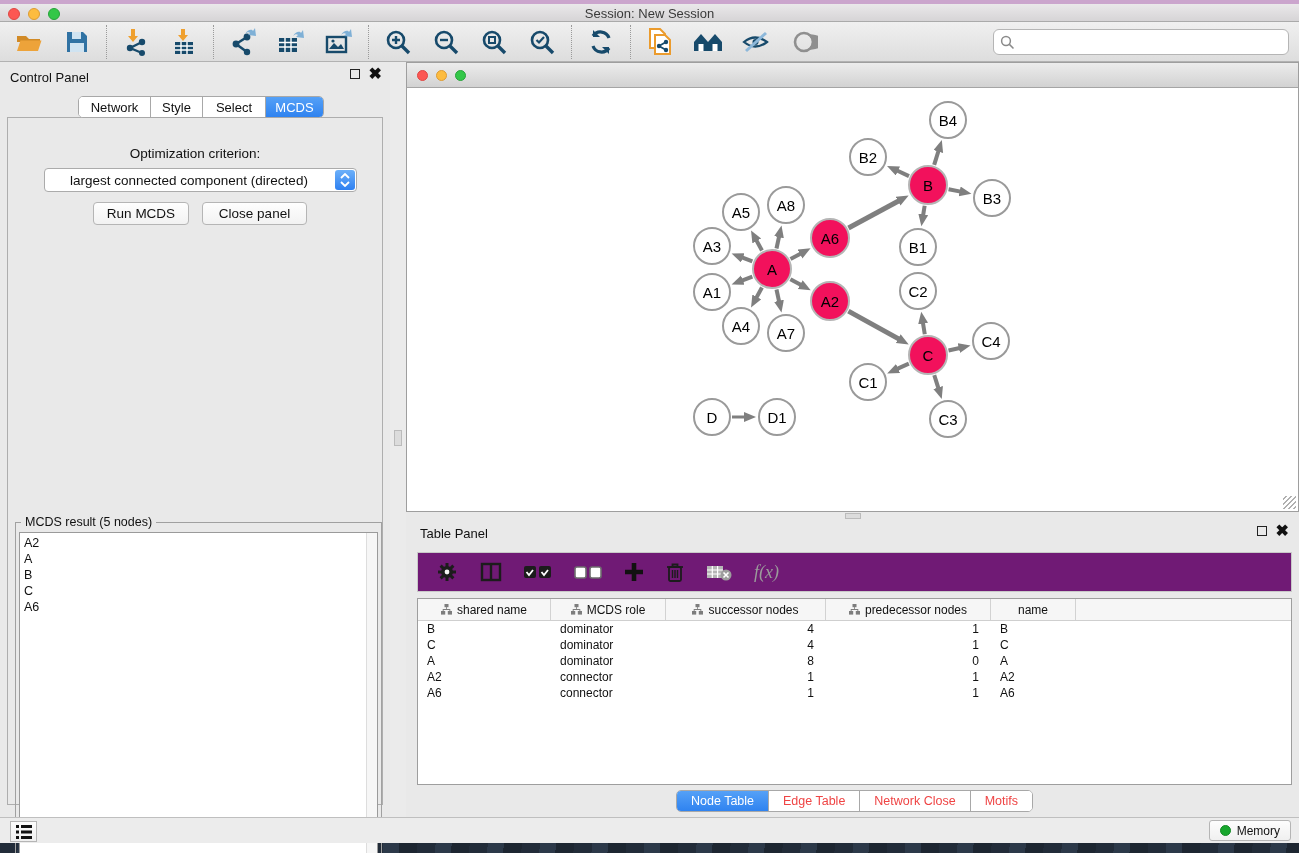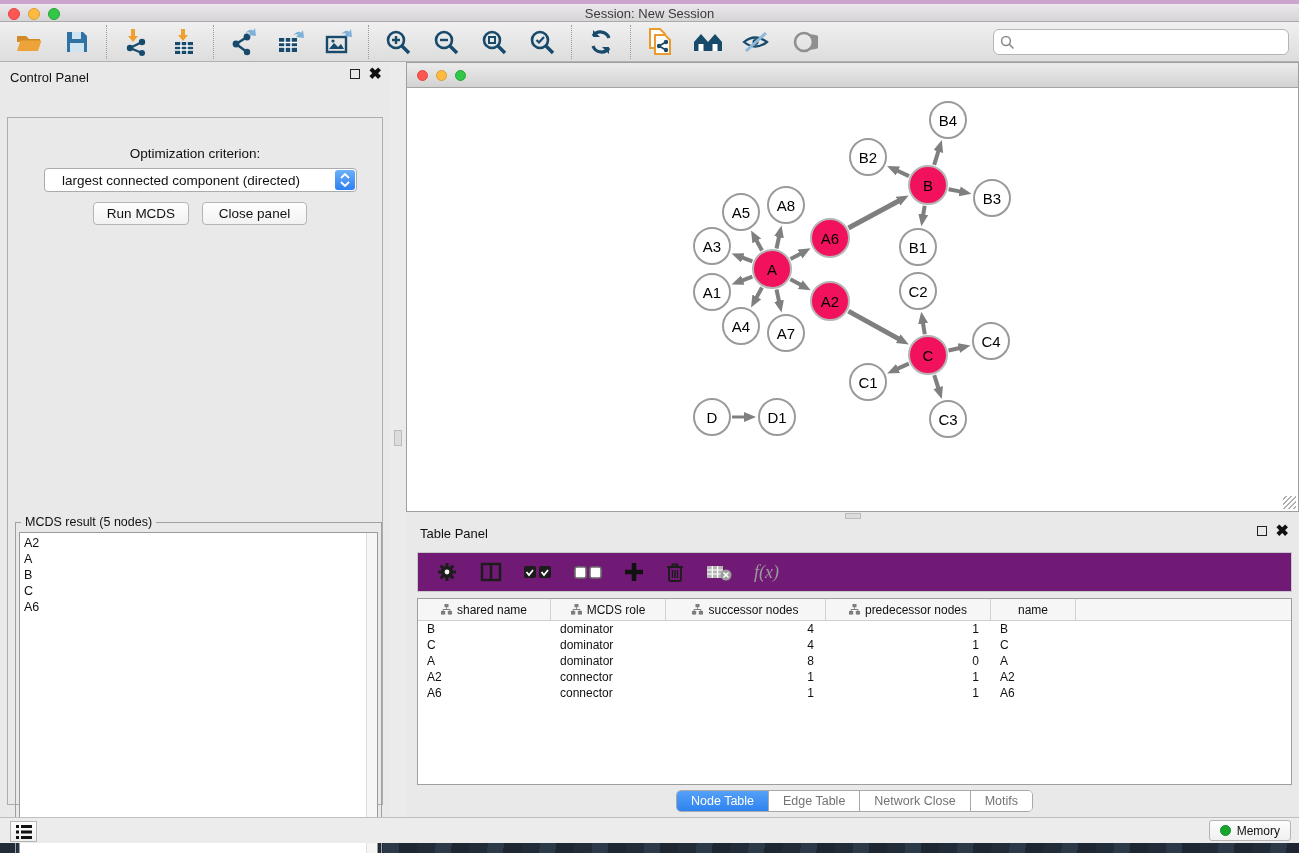--- a/index.html
+++ b/index.html
@@ -47,21 +47,21 @@
   .cp-tab { display:flex; align-items:center; justify-content:center; font-size:13px; color:#111;
     border-right:1px solid #a8a8a8; background:#fff; }
   .cp-tab:last-child { border-right:none; }
   .cp-tab.active { background:linear-gradient(#55a1f7,#2f83f0); color:#fff; }
 
   .cp-box { position:absolute; left:7px; top:55px; width:376px; height:688px;
     border:1px solid #adadad; background:#e9e9e9; }
   .opt-label { position:absolute; left:0; width:100%; top:28px; text-align:center; font-size:13.5px; color:#111; }
   .criterion { position:absolute; left:36px; top:50px; width:313px; height:24px; background:#fff;
     border:1px solid #ababab; border-radius:4px; font-size:13.5px; color:#111;
-    display:flex; align-items:center; padding-left:17px; }
+    display:flex; align-items:center; padding-left:25px; }
   .stepper { position:absolute; right:1px; top:1px; bottom:1px; width:20px; border-radius:3px;
     background:linear-gradient(#6cb0f9,#2e80f1); display:flex; flex-direction:column;
     align-items:center; justify-content:center; gap:2px; }
   .stepper svg { display:block; }
   .cp-btn { position:absolute; height:23px; background:linear-gradient(#fefefe,#f2f2f2);
     border:1px solid #b5b5b5; border-radius:4px; font-size:13.5px; color:#111;
     display:flex; align-items:center; justify-content:center; }
   .run-btn { left:85px; top:84px; width:96px; }
   .closep-btn { left:194px; top:84px; width:105px; }
 
@@ -112,21 +112,21 @@
   .th { display:flex; align-items:center; justify-content:center; gap:5px;
     border-right:1px solid #d2d2d2; font-size:12px; color:#111; }
   .th:last-child { border-right:none; }
   .trow { display:flex; height:16px; align-items:center; }
   .td { font-size:12px; color:#111; overflow:hidden; white-space:nowrap; }
   .td.left { text-align:left; padding-left:9px; }
   .td.right { text-align:right; padding-right:12px; }
 
   .tp-tabs { position:absolute; left:270px; top:270px; display:flex; height:22px;
     border:1px solid #a8a8a8; border-radius:5px; overflow:hidden; background:#fff; }
-  .tp-tab { display:flex; align-items:center; justify-content:center; font-size:12.5px; color:#737373;
+  .tp-tab { display:flex; align-items:center; justify-content:center; font-size:12.5px; color:#ef4444;
     border-right:1px solid #a8a8a8; background:#fff; padding:0 14px; }
   .tp-tab:last-child { border-right:none; }
   .tp-tab.active { background:linear-gradient(#55a1f7,#2f83f0); color:#fff; }
 
   
   .statusbar { position:absolute; left:0; top:817px; width:1299px; height:26px;
     background:#ececec; border-top:1px solid #bfbfbf; }
   .list-btn { position:absolute; left:10px; top:3px; width:27px; height:21px;
     background:linear-gradient(#fdfdfd,#efefef); border:1px solid #b5b5b5;
     display:flex; align-items:center; justify-content:center; }
@@ -297,20 +297,26 @@
   </div>
 </div>
 
 <div class="control-panel">
   <div class="panel-header">
     <div class="panel-title">Control Panel</div>
     <div class="panel-icons">
       <div class="float-icon"></div>
       <div class="close-x">✖</div>
     </div>
+  </div>
+  <div class="cp-tabs">
+    <div class="cp-tab" style="width:72px">Network</div>
+    <div class="cp-tab" style="width:52px">Style</div>
+    <div class="cp-tab" style="width:63px">Select</div>
+    <div class="cp-tab active" style="width:57px">MCDS</div>
   </div>
   <div class="cp-box">
     <div class="opt-label">Optimization criterion:</div>
     <div class="criterion">
       <span>largest connected component (directed)</span>
       <div class="stepper">
         <svg width="10" height="6" viewBox="0 0 10 6">
             <path d="M1,5 L5,1 L9,5" fill="none" stroke="#fff" stroke-width="1.8"></path>
           </svg>
         <svg width="10" height="6" viewBox="0 0 10 6">

